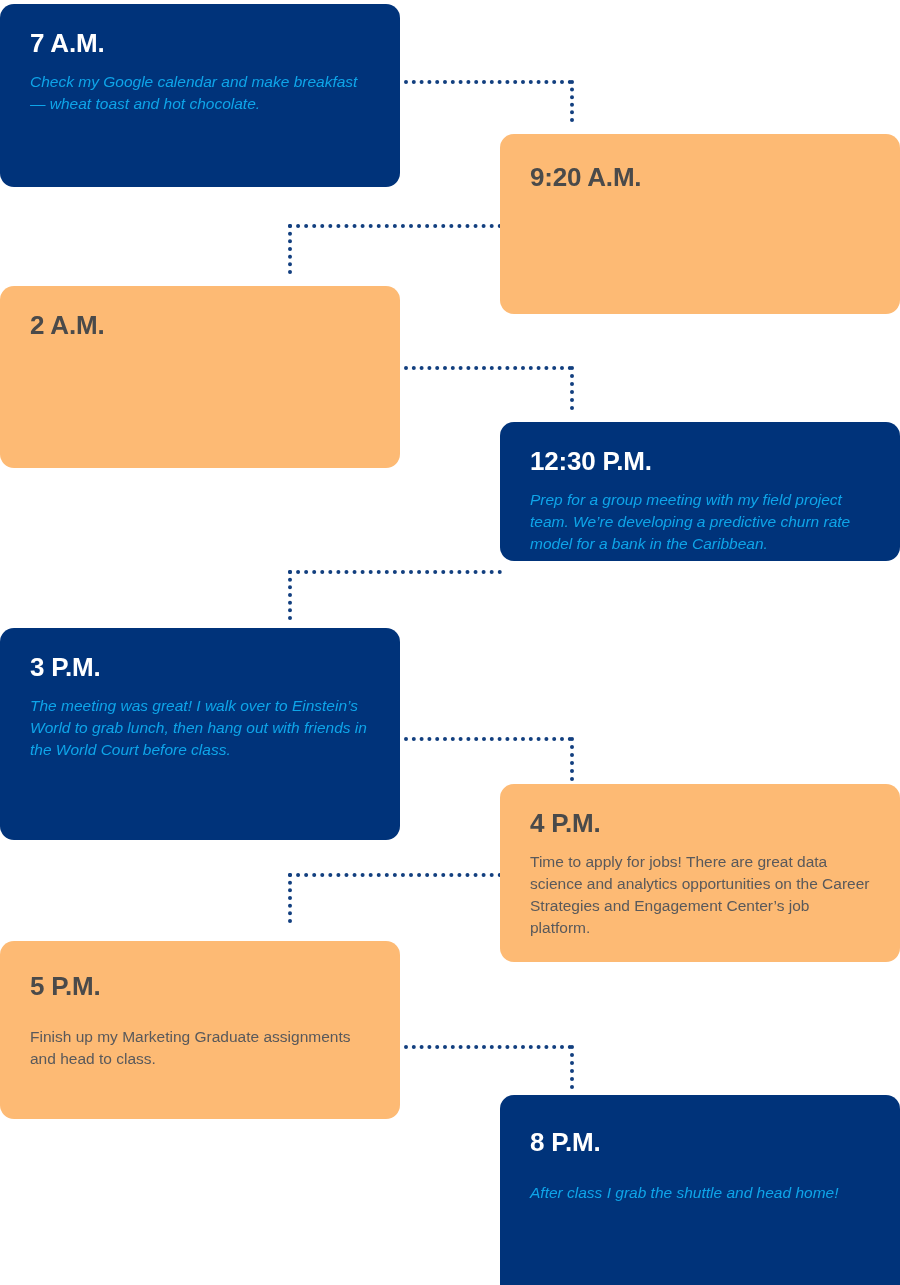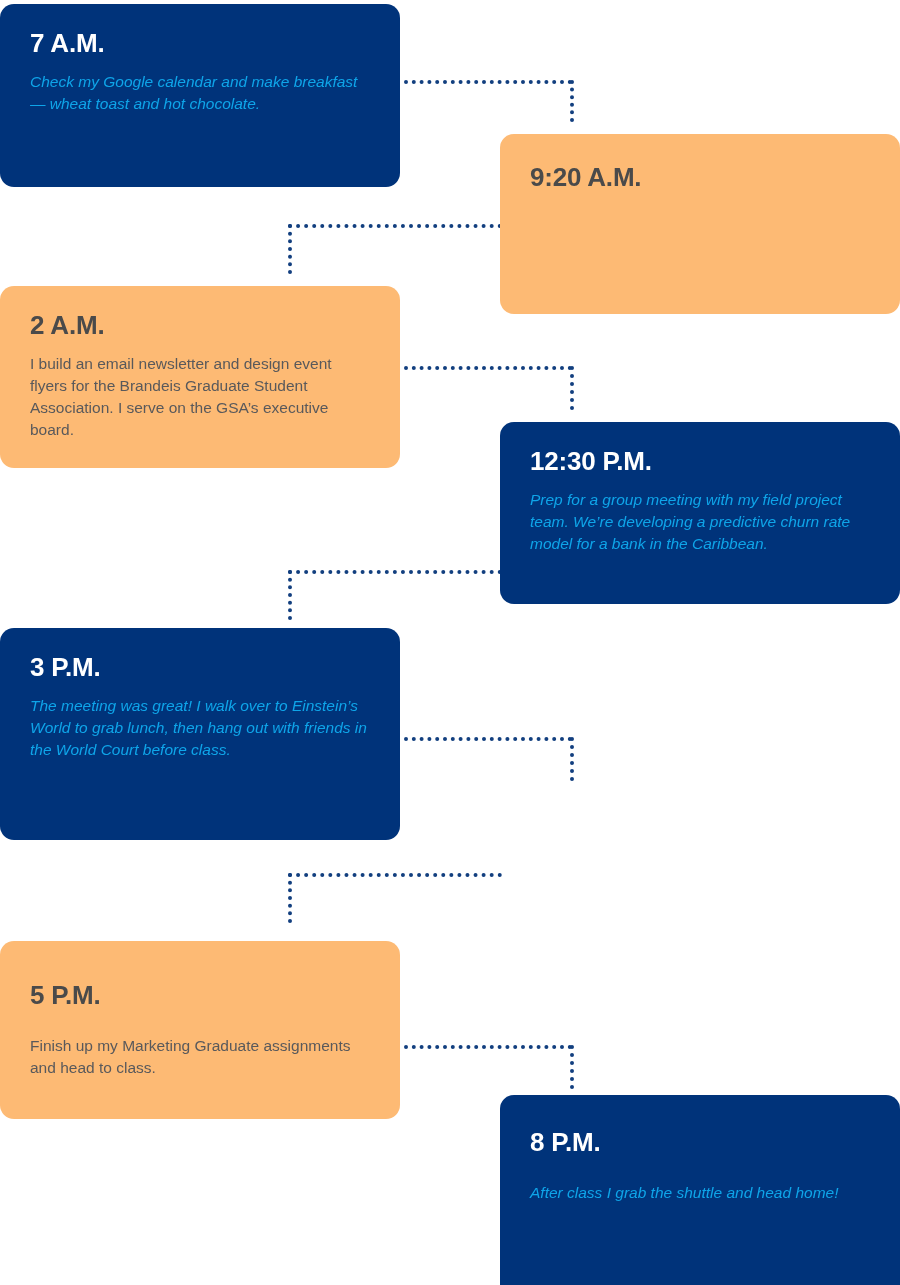--- a/index.html
+++ b/index.html
@@ -109,35 +109,38 @@
     <p class="card-time">7 A.M.</p>
     <p class="card-body">Check my Google calendar and make breakfast — wheat toast and hot chocolate.</p>
   </div>
 
   <div class="card right gray" style="top:134px; height:180px; padding-top:30px;">
     <p class="card-time">9:20 A.M.</p>
   </div>
 
   <div class="card left gray" style="top:286px; height:182px;">
     <p class="card-time">2 A.M.</p>
-    <p class="card-body">I build an email newsletter and design event flyers for the Brandeis Graduate Student Association. I serve on the GSA’s executive board.</p>
   </div>
 
-  <div class="card right navy" style="top:422px; height:182px;">
+  <div class="card right navy" style="top:422px; height:139px;">
     <p class="card-time">12:30 P.M.</p>
     <p class="card-body">Prep for a group meeting with my field project team. We’re developing a predictive churn rate model for a bank in the Caribbean.</p>
   </div>
 
   <div class="card left navy" style="top:628px; height:212px; ">
     <p class="card-time">3 P.M.</p>
     <p class="card-body">The meeting was great! I walk over to Einstein’s World to grab lunch, then hang out with friends in the World Court before class.</p>
   </div>
 
+  <div class="card right gray" style="top:784px; height:178px;">
+    <p class="card-time">4 P.M.</p>
+    <p class="card-body">Time to apply for jobs! There are great data science and analytics opportunities on the Career Strategies and Engagement Center’s job platform.</p>
+  </div>
 
-  <div class="card left gray wide-gap" style="top:941px; height:178px; padding-top:41px;">
+  <div class="card left gray wide-gap" style="top:941px; height:178px; padding-top:32px;">
     <p class="card-time">5 P.M.</p>
     <p class="card-body">Finish up my Marketing Graduate assignments and head to class.</p>
   </div>
 
   <div class="card right navy wide-gap" style="top:1095px; height:224px; padding-top:34px;">
     <p class="card-time">8 P.M.</p>
     <p class="card-body">After class I grab the shuttle and head home!</p>
   </div>
 
 </div>

